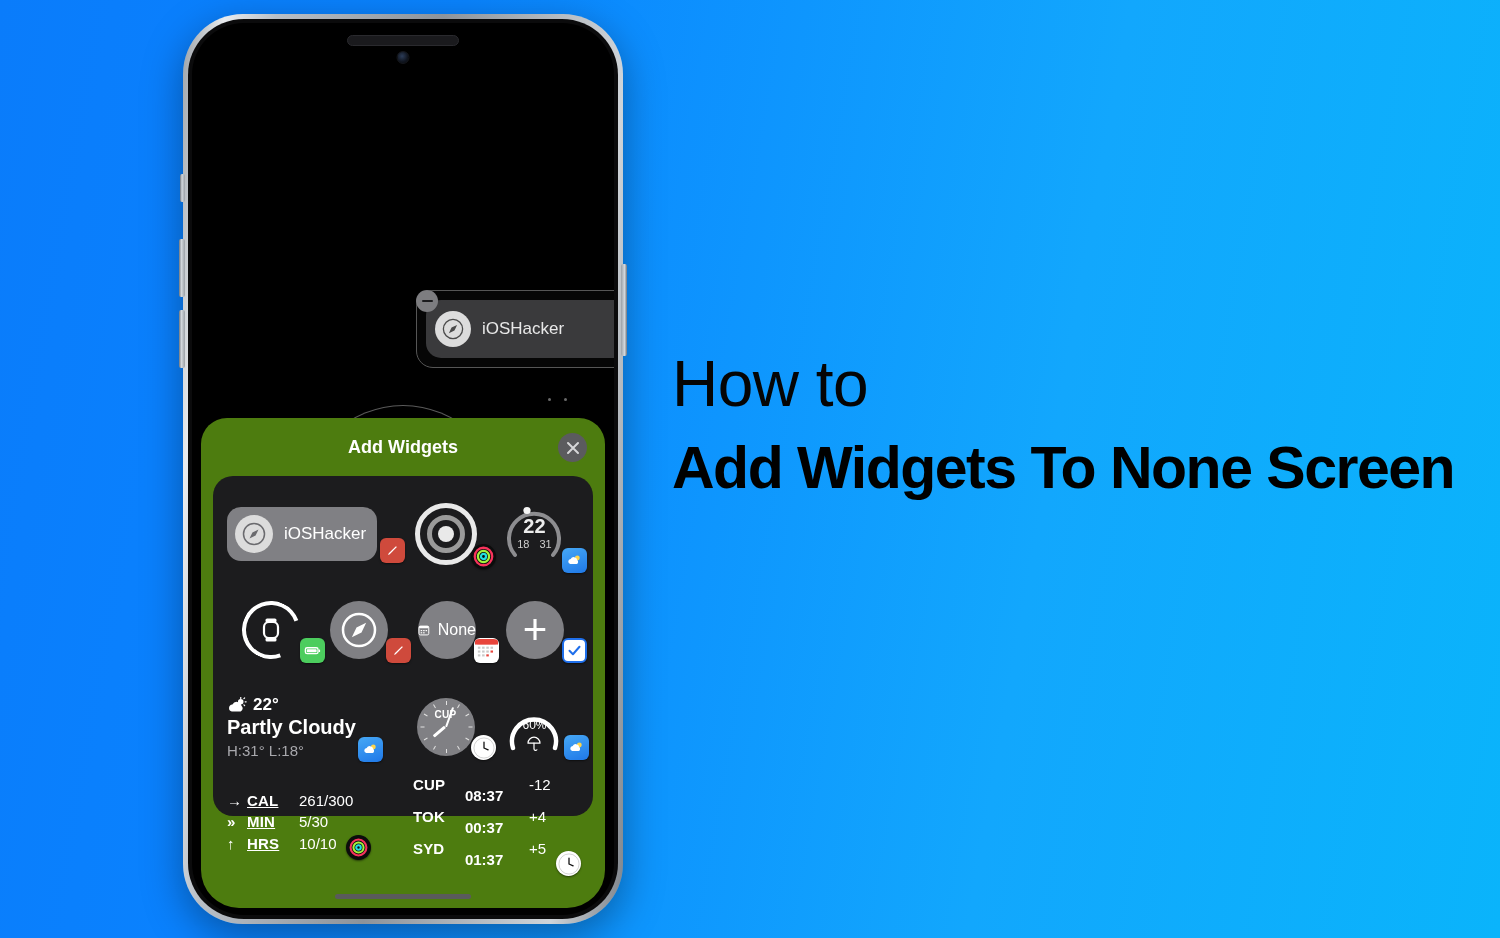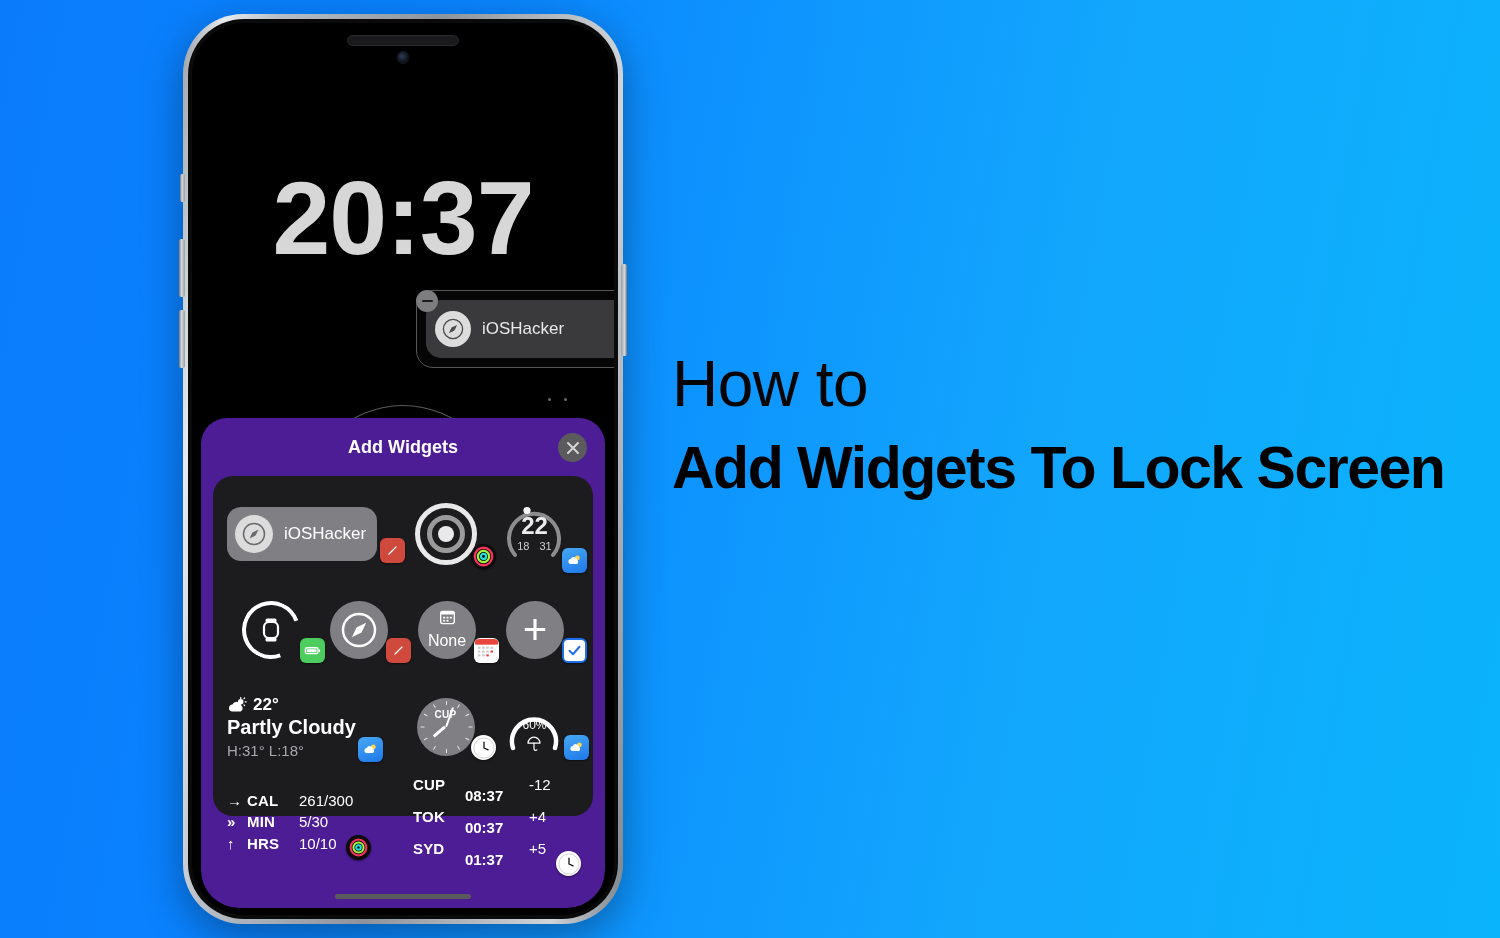--- a/index.html
+++ b/index.html
@@ -119,21 +119,21 @@
     width:200px; height:200px; border-radius:50%;
     border:1px solid #5a5a5a; border-bottom-color:transparent;
     border-left-color:transparent; border-right-color:transparent;
   }
   .bg-dot { position:absolute; width:3px;height:3px;border-radius:50%;background:#6a6a6a; top:375px;}
   .bg-dot.d1{ left:356px;} .bg-dot.d2{ left:372px;}
 
   
   #sheet {
     position: absolute; left: 9px; right: 9px; top: 395px; bottom: 7px;
-    background: #4c1d95; border-radius: 26px 26px 38px 38px;
+    background: #4d7c0f; border-radius: 26px 26px 38px 38px;
     overflow: hidden;
   }
   .sheet-head { position:relative; height:58px; display:flex; align-items:center; justify-content:center; }
   .sheet-title { color:#fff; font-size:18px; font-weight:600; }
   .close-btn {
     position:absolute; right:18px; top:15px; width:29px;height:29px;border-radius:50%;
     background:#5b5b5e; display:flex;align-items:center;justify-content:center;
   }
 
   .gallery {
@@ -165,21 +165,21 @@
     display:flex; align-items:center; gap:11px; padding-left:8px;
   }
   .pill-wide .safari-circ { width:38px;height:38px; }
   .pill-wide span { color:#fff; font-size:17px; font-weight:500; }
 
   .circ-btn {
     width:58px;height:58px;border-radius:50%;background:#808084;
     display:flex;align-items:center;justify-content:center;color:#fff;
   }
   .circ-plus { font-size:42px; font-weight:300; line-height:0.8; }
-  .none-circ { flex-direction:column; gap:8px; }
+  .none-circ { flex-direction:row; gap:8px; }
   .none-circ .nc-lbl { font-size:16px; font-weight:500; margin-top:-1px;}
   .watch-ring {
     width:58px;height:58px;border-radius:50%;
     border:4px solid #fff; border-right-color:transparent;
     display:flex;align-items:center;justify-content:center; transform:rotate(25deg);
   }
 
   .wx-block { color:#fff; line-height:1.28; }
   .wx-t1 { font-size:17px; font-weight:700; display:flex; align-items:center; gap:5px; }
   .wx-t2 { font-size:20px; font-weight:700; }
@@ -197,21 +197,21 @@
   .hand.h { width:2.5px; height:15px; left:calc(50% - 1.25px); top:calc(50% - 15px); transform:rotate(230deg);}
   .hand.m { width:2px; height:21px; left:calc(50% - 1px); top:calc(50% - 21px); transform:rotate(20deg);}
 
   .rain-gauge { position:relative; width:70px; height:58px; display:flex; align-items:center; justify-content:center;}
   .rg-val { color:#fff; font-size:12px; font-weight:500; z-index:2; margin-top:-4px;}
   .rg-umb { position:absolute; bottom:4px; left:50%; transform:translateX(-50%); z-index:2; }
 
   .stat-block { color:#fff; font-size:15px; line-height:1.42; }
   .stat-row { display:flex; align-items:center; }
   .stat-ico { width:20px; font-size:15px; font-weight:700; }
-  .stat-key { width:52px; font-weight:700; letter-spacing:.2px; }
+  .stat-key { width:52px; font-weight:700; letter-spacing:.2px;text-decoration:underline; }
   .stat-val { font-weight:400; }
 
   .wc-block { color:#fff; font-size:15px; line-height:1.42; }
   .wc-row { display:flex; }
   .wc-city { width:52px; font-weight:700; letter-spacing:.2px; }
   .wc-time { width:64px; font-weight:700;margin-top:11px; }
   .wc-off { font-weight:400; }
 
   .applist {
     position:absolute; left:12px; right:12px; bottom:4px; height:88px;
@@ -242,21 +242,20 @@
   <div class="side-btn sb-voldn"></div>
   <div class="side-btn sb-power"></div>
 
   <div id="phone-inner">
     <div id="screen">
 
       <div class="dyn-island"></div>
       <div class="front-cam"></div>
 
 
-      <div class="lock-clock">20:37</div>
 
       <div class="lock-widget-row">
 
         <div class="lw lw-wide">
           <div class="minus-badge">
               <i></i>
             </div>
           <div class="safari-circ">
             <svg width="22" height="22" viewBox="0 0 24 24">
               <circle cx="12" cy="12" r="10.5" fill="none" stroke="#4a4a4a" stroke-width="1.4"></circle>
@@ -318,21 +317,21 @@
                 </svg>
               </div>
             </div>
 
             <div class="cell" style="width:90px;">
               <div class="gauge-w" style="width:66px;height:66px;">
                 <svg class="gauge-arc" width="66" height="66" viewBox="0 0 66 66">
                   <path d="M14 54 A25 25 0 1 1 52 54" fill="none" stroke="#8d8d90" stroke-width="4" stroke-linecap="round"></path>
                   <circle cx="26" cy="9.5" r="3.6" fill="#f5f5f5"></circle>
                 </svg>
-                <div class="gauge-val" style="font-size:24px;">22</div>
+                <div class="gauge-val" style="font-size:20px;">22</div>
                 <div class="gauge-sub" style="font-size:11px;">
                   <span>18</span>
                   <span>31</span>
                 </div>
               </div>
               <div class="badge b-weather" style="right:-8px;bottom:-6px;">
                 <svg width="17" height="17" viewBox="0 0 24 24">
                   <circle cx="16" cy="8.5" r="3.4" fill="#ffd54a"></circle>
                   <path d="M6 17 a3.6 3.6 0 0 1 .6-7.1 5 5 0 0 1 9.3 1.3 3.5 3.5 0 0 1-.8 5.8z" fill="#fff"></path>
                 </svg>
@@ -550,14 +549,14 @@
 
 
         <div class="home-ind"></div>
       </div>
     </div>
   </div>
 </div>
 
 <div id="copy">
   <div class="copy-small">How to</div>
-  <div class="copy-big">Add Widgets To Lock Screen</div>
+  <div class="copy-big">Add Widgets To None Screen</div>
 </div>
 
 </body></html>

